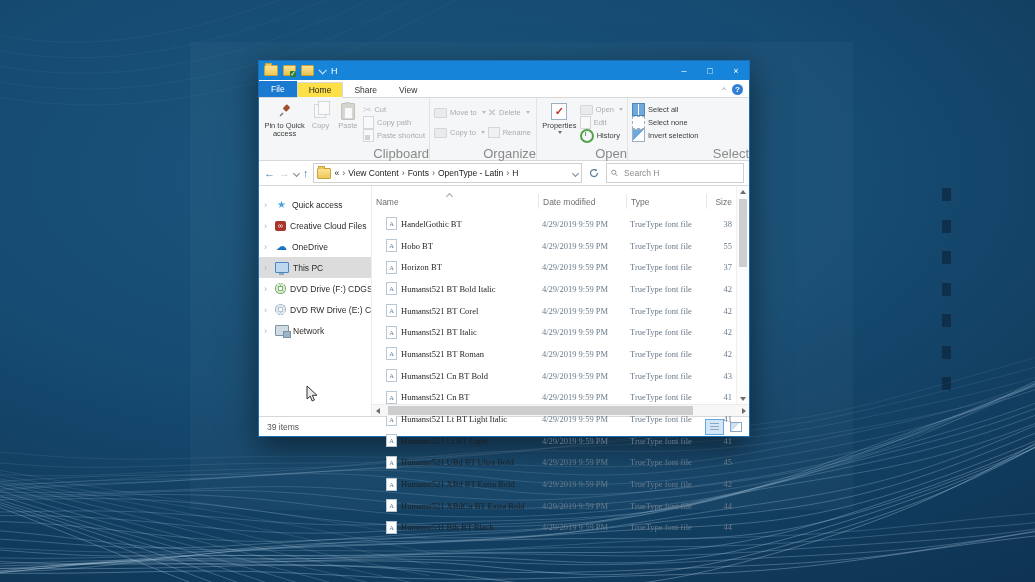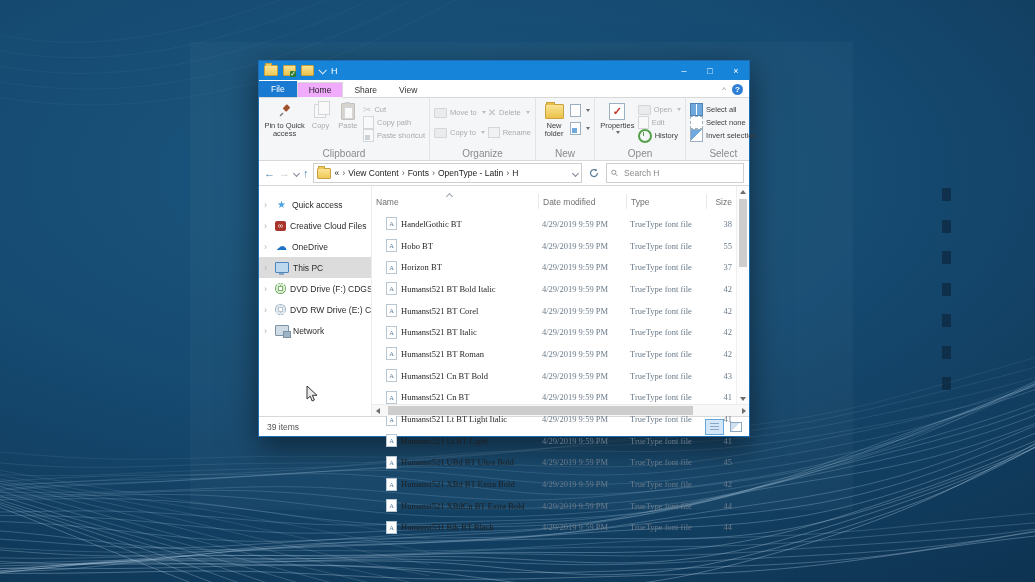--- a/index.html
+++ b/index.html
@@ -23,31 +23,31 @@
   .qat .qico.check::after{content:"✓";position:absolute;right:-1px;bottom:-2px;font-size:7px;color:#fff;background:#2e7d32;line-height:6px;border-radius:1px;}
   .qat .qchev{width:5px;height:5px;border-right:1px solid #dce9f5;border-bottom:1px solid #dce9f5;transform:rotate(45deg) translateY(-1px);}
   .tb-title{color:#fff;font-size:9px;}
   .tb-controls{margin-left:auto;display:flex;height:100%;}
   .tb-btn{width:26px;height:100%;display:flex;align-items:center;justify-content:center;color:#fff;font-size:9px;}
 
   
   .tabsrow{height:17px;background:#fff;display:flex;align-items:flex-end;flex:none;position:relative;}
   .tab{padding:2px 11px 2px;font-size:8.5px;color:#333;}
   .tab.file{background:var(--filetab,#1a79d1);color:#fff;padding:3px 12px;}
-  .tab.active{background:#f0abfc;border:1px solid #d8d8d8;border-bottom:1px solid #f5f6f7;margin-bottom:-1px;color:#1a1a1a;}
+  .tab.active{background:#fde047;border:1px solid #d8d8d8;border-bottom:1px solid #f5f6f7;margin-bottom:-1px;color:#1a1a1a;}
   .tabs-right{margin-left:auto;display:flex;align-items:center;gap:6px;padding-right:6px;padding-bottom:2px;}
   .rib-collapse{color:#8a8a8a;font-size:8px;}
   .help-btn{width:11px;height:11px;border-radius:50%;background:#2f7fd6;color:#fff;font-size:8px;font-weight:bold;display:flex;align-items:center;justify-content:center;}
 
   
   .ribbon{height:62px;background:#f5f6f7;border-top:1px solid #d8d8d8;border-bottom:1px solid #d8d8d8;display:flex;flex:none;}
   .rgroup{display:flex;flex-direction:column;border-right:1px solid #e3e3e3;}
   .rgroup:last-child{border-right:none;}
   .rgroup-body{flex:1;display:flex;align-items:flex-start;padding:3px 4px 0;gap:2px;}
-  .rgroup-label{height:12px;text-align:center;font-size:10px;color:#8a8a8a;line-height:11px;}
+  .rgroup-label{height:12px;text-align:right;font-size:13px;color:#8a8a8a;line-height:11px;}
   .lbtn{display:flex;flex-direction:column;align-items:center;font-size:7.5px;color:#3d3d3d;line-height:8px;text-align:center;}
   .lbtn .ic{height:20px;display:flex;align-items:center;justify-content:center;margin-bottom:1px;}
   .scol{display:flex;flex-direction:column;padding-top:2px;}
   .scol.tall{gap:7px;padding-top:5px;}
   .sbtn{display:flex;align-items:center;gap:3px;font-size:7.5px;color:#3d3d3d;height:13px;white-space:nowrap;}
   .disabled{opacity:.42;filter:grayscale(75%);}
   .dd{width:0;height:0;border-left:2.5px solid transparent;border-right:2.5px solid transparent;border-top:3px solid #6d6d6d;display:inline-block;margin-left:2px;}
   
   .ic-pin{width:14px;height:14px;}
   .ic-folder-lg{width:17px;height:13px;background:linear-gradient(#fbe394,#eac24a);border:1px solid #caa23d;border-radius:1px;position:relative;}
@@ -305,41 +305,20 @@
             </div>
             <div class="sbtn disabled">
               <span class="ic-ren"></span>
               <span>Rename</span>
             </div>
           </div>
         </div>
         <div class="rgroup-label">Organize</div>
       </div>
 
-      <div class="rgroup" style="width:58px">
-        <div class="rgroup-body">
-          <div class="lbtn" style="width:32px">
-            <span class="ic">
-                <span class="ic-folder-lg"></span>
-              </span>
-            <span>New folder</span>
-          </div>
-          <div class="scol tall" style="padding-top:3px;gap:5px">
-            <div class="sbtn">
-              <span class="ic-sheet"></span>
-                <span class="dd"></span>
-            </div>
-            <div class="sbtn">
-              <span class="ic-sheet arrow"></span>
-                <span class="dd"></span>
-            </div>
-          </div>
-        </div>
-        <div class="rgroup-label">New</div>
-      </div>
 
       <div class="rgroup" style="width:90px">
         <div class="rgroup-body">
           <div class="lbtn" style="width:42px">
             <span class="ic">
                 <span class="ic-props">✓</span>
               </span>
             <span>Properties</span>
             <span class="dd" style="margin-top:1px"></span>
           </div>

